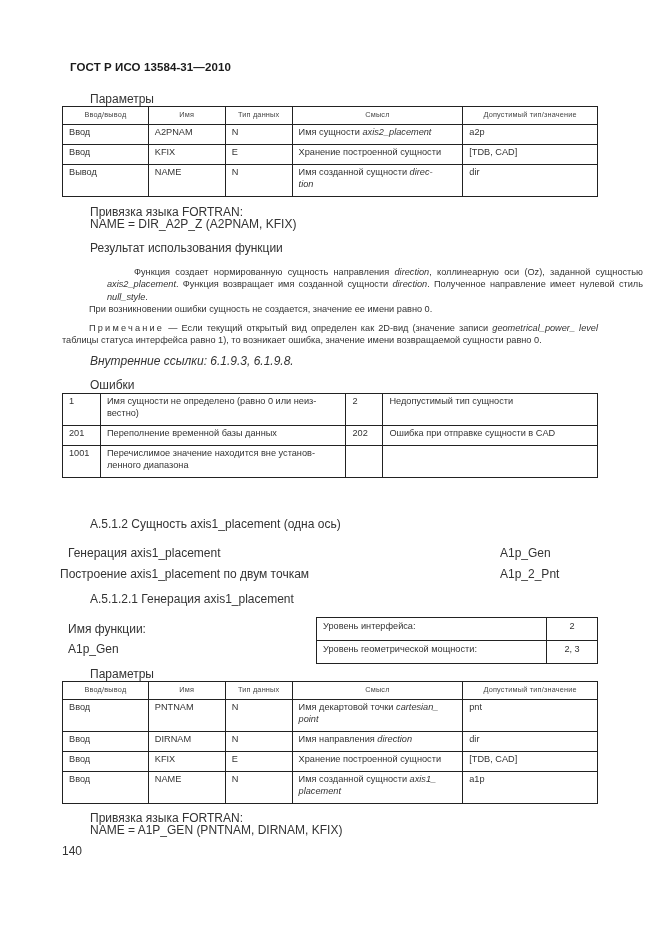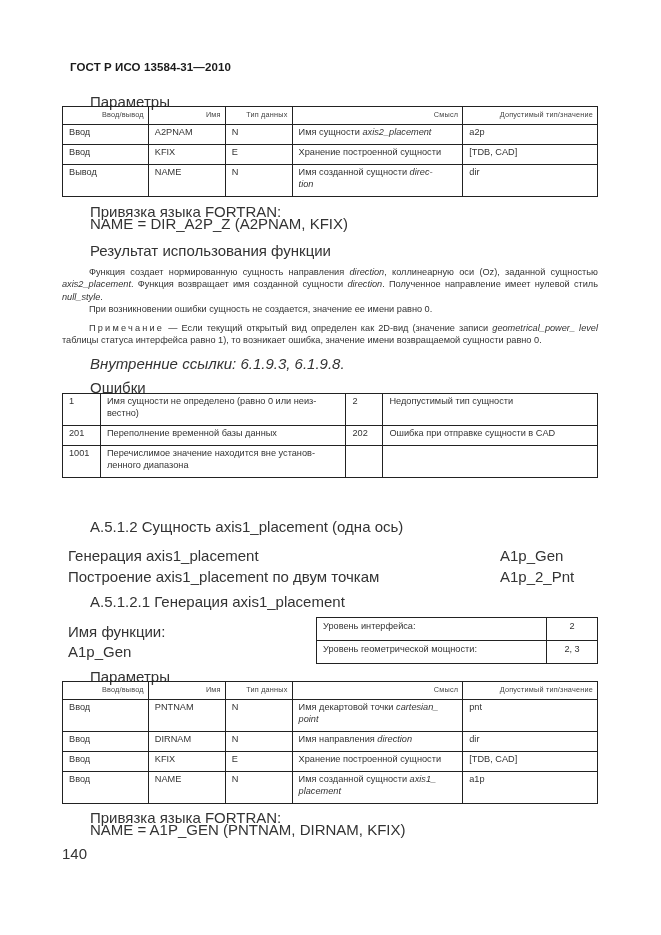--- a/index.html
+++ b/index.html
@@ -1,25 +1,25 @@
 <!DOCTYPE html>
 <html><head>
 <meta charset="utf-8">
 <style>
   html, body { margin:0; padding:0; background:#ffffff; }
   body { width:661px; height:935px; position:relative; overflow:hidden;
          font-family:"Liberation Sans", sans-serif; color:#2a2a2a; font-size:9.2px; line-height:1.3; }
   .abs { position:absolute; }
   .doc-title { left:70px; top:60px; font-weight:bold; font-size:11.5px; color:#1a1a1a; letter-spacing:0.1px; }
-  .label { font-size:15px; color:#333; }
+  .label { font-size:12px; color:#333; }
   .para { left:62px; width:536px; font-size:9.2px; color:#333; text-align:justify; line-height:12.4px; }
   .indent { text-indent:27px; }
   table { border-collapse:collapse; position:absolute; }
   td, th { border:1px solid #222; vertical-align:top; padding:2px 5px 2px 6px; font-weight:normal; text-align:left; color:#333; }
-  th { font-size:7.3px; text-align:right; padding:3px 4px; color:#444; letter-spacing:0.2px;margin-top:32px; }
+  th { font-size:7.3px; text-align:center; padding:3px 4px; color:#444; letter-spacing:0.2px;margin-top:32px; }
   td { font-size:9.2px; line-height:11.5px; }
   table.params { left:62px; width:536px; }
   .hdr-row { height:18px; }
   .row1 { height:20px; }
   .row2 { height:32px; }
   i { font-style:italic; }
   .spaced { letter-spacing:2.2px; }
   .errs { left:62px; width:536px; }
   .errs td { height:auto; }
   .iface { left:316px; width:282px; }
@@ -72,21 +72,21 @@
 </tbody>
   </table>
 
 <div class="abs label" style="left:90px;top:206px;line-height:12.4px;">
   <div>Привязка языка FORTRAN:</div>
   <div>NAME = DIR_A2P_Z (A2PNAM, KFIX)</div>
 </div>
 
 <div class="abs label" style="left:90px;top:241px;">Результат использования функции</div>
 
-<div class="abs para indent" style="top:266px;"><span>Функция создает нормированную сущность направления </span><i>direction</i><span>, коллинеарную оси (Oz), заданной сущностью </span><i>axis2_placement</i><span>. Функция возвращает имя созданной сущности </span><i>direction</i><span>. Полученное направление имеет нулевой стиль </span><i>null_style</i><span>.</span></div>
+<div class="abs para indent" style="top:266px;margin-left:45px;"><span>Функция создает нормированную сущность направления </span><i>direction</i><span>, коллинеарную оси (Oz), заданной сущностью </span><i>axis2_placement</i><span>. Функция возвращает имя созданной сущности </span><i>direction</i><span>. Полученное направление имеет нулевой стиль </span><i>null_style</i><span>.</span></div>
 <div class="abs para indent" style="top:303px;">При возникновении ошибки сущность не создается, значение ее имени равно 0.</div>
 
 <div class="abs para indent" style="top:322px;"><span class="spaced">Примечание</span><span> — </span><span>Если текущий открытый вид определен как 2D-вид (значение записи </span><i>geometrical_power_ level</i><span> таблицы статуса интерфейса равно 1), то возникает ошибка, значение имени возвращаемой сущности равно 0.</span></div>
 
 <div class="abs label" style="left:90px;top:354px;font-style:italic;">Внутренние ссылки: 6.1.9.3, 6.1.9.8.</div>
 
 <div class="abs label" style="left:90px;top:378px;">Ошибки</div>
 <table class="errs" style="top:393px;">
   <colgroup>
       <col style="width:38px">
@@ -113,21 +113,21 @@
     <td></td>
     <td></td>
   </tr>
 </tbody>
   </table>
 
 <div class="abs label" style="left:90px;top:517px;">А.5.1.2 Сущность axis1_placement (одна ось)</div>
 
 <div class="abs label" style="left:68px;top:546px;">Генерация axis1_placement</div>
 <div class="abs label" style="left:500px;top:546px;">A1p_Gen</div>
-<div class="abs label" style="left:68px;top:567px;">Построение axis1_placement по двум точкам</div>
+<div class="abs label" style="left:60px;top:567px;">Построение axis1_placement по двум точкам</div>
 <div class="abs label" style="left:500px;top:567px;">A1p_2_Pnt</div>
 
 <div class="abs label" style="left:90px;top:592px;">А.5.1.2.1 Генерация axis1_placement</div>
 
 <div class="abs label" style="left:68px;top:622px;">Имя функции:</div>
 <div class="abs label" style="left:68px;top:642px;">A1p_Gen</div>
 
 <table class="iface" style="top:617px;">
   <colgroup>
       <col style="width:231px">

